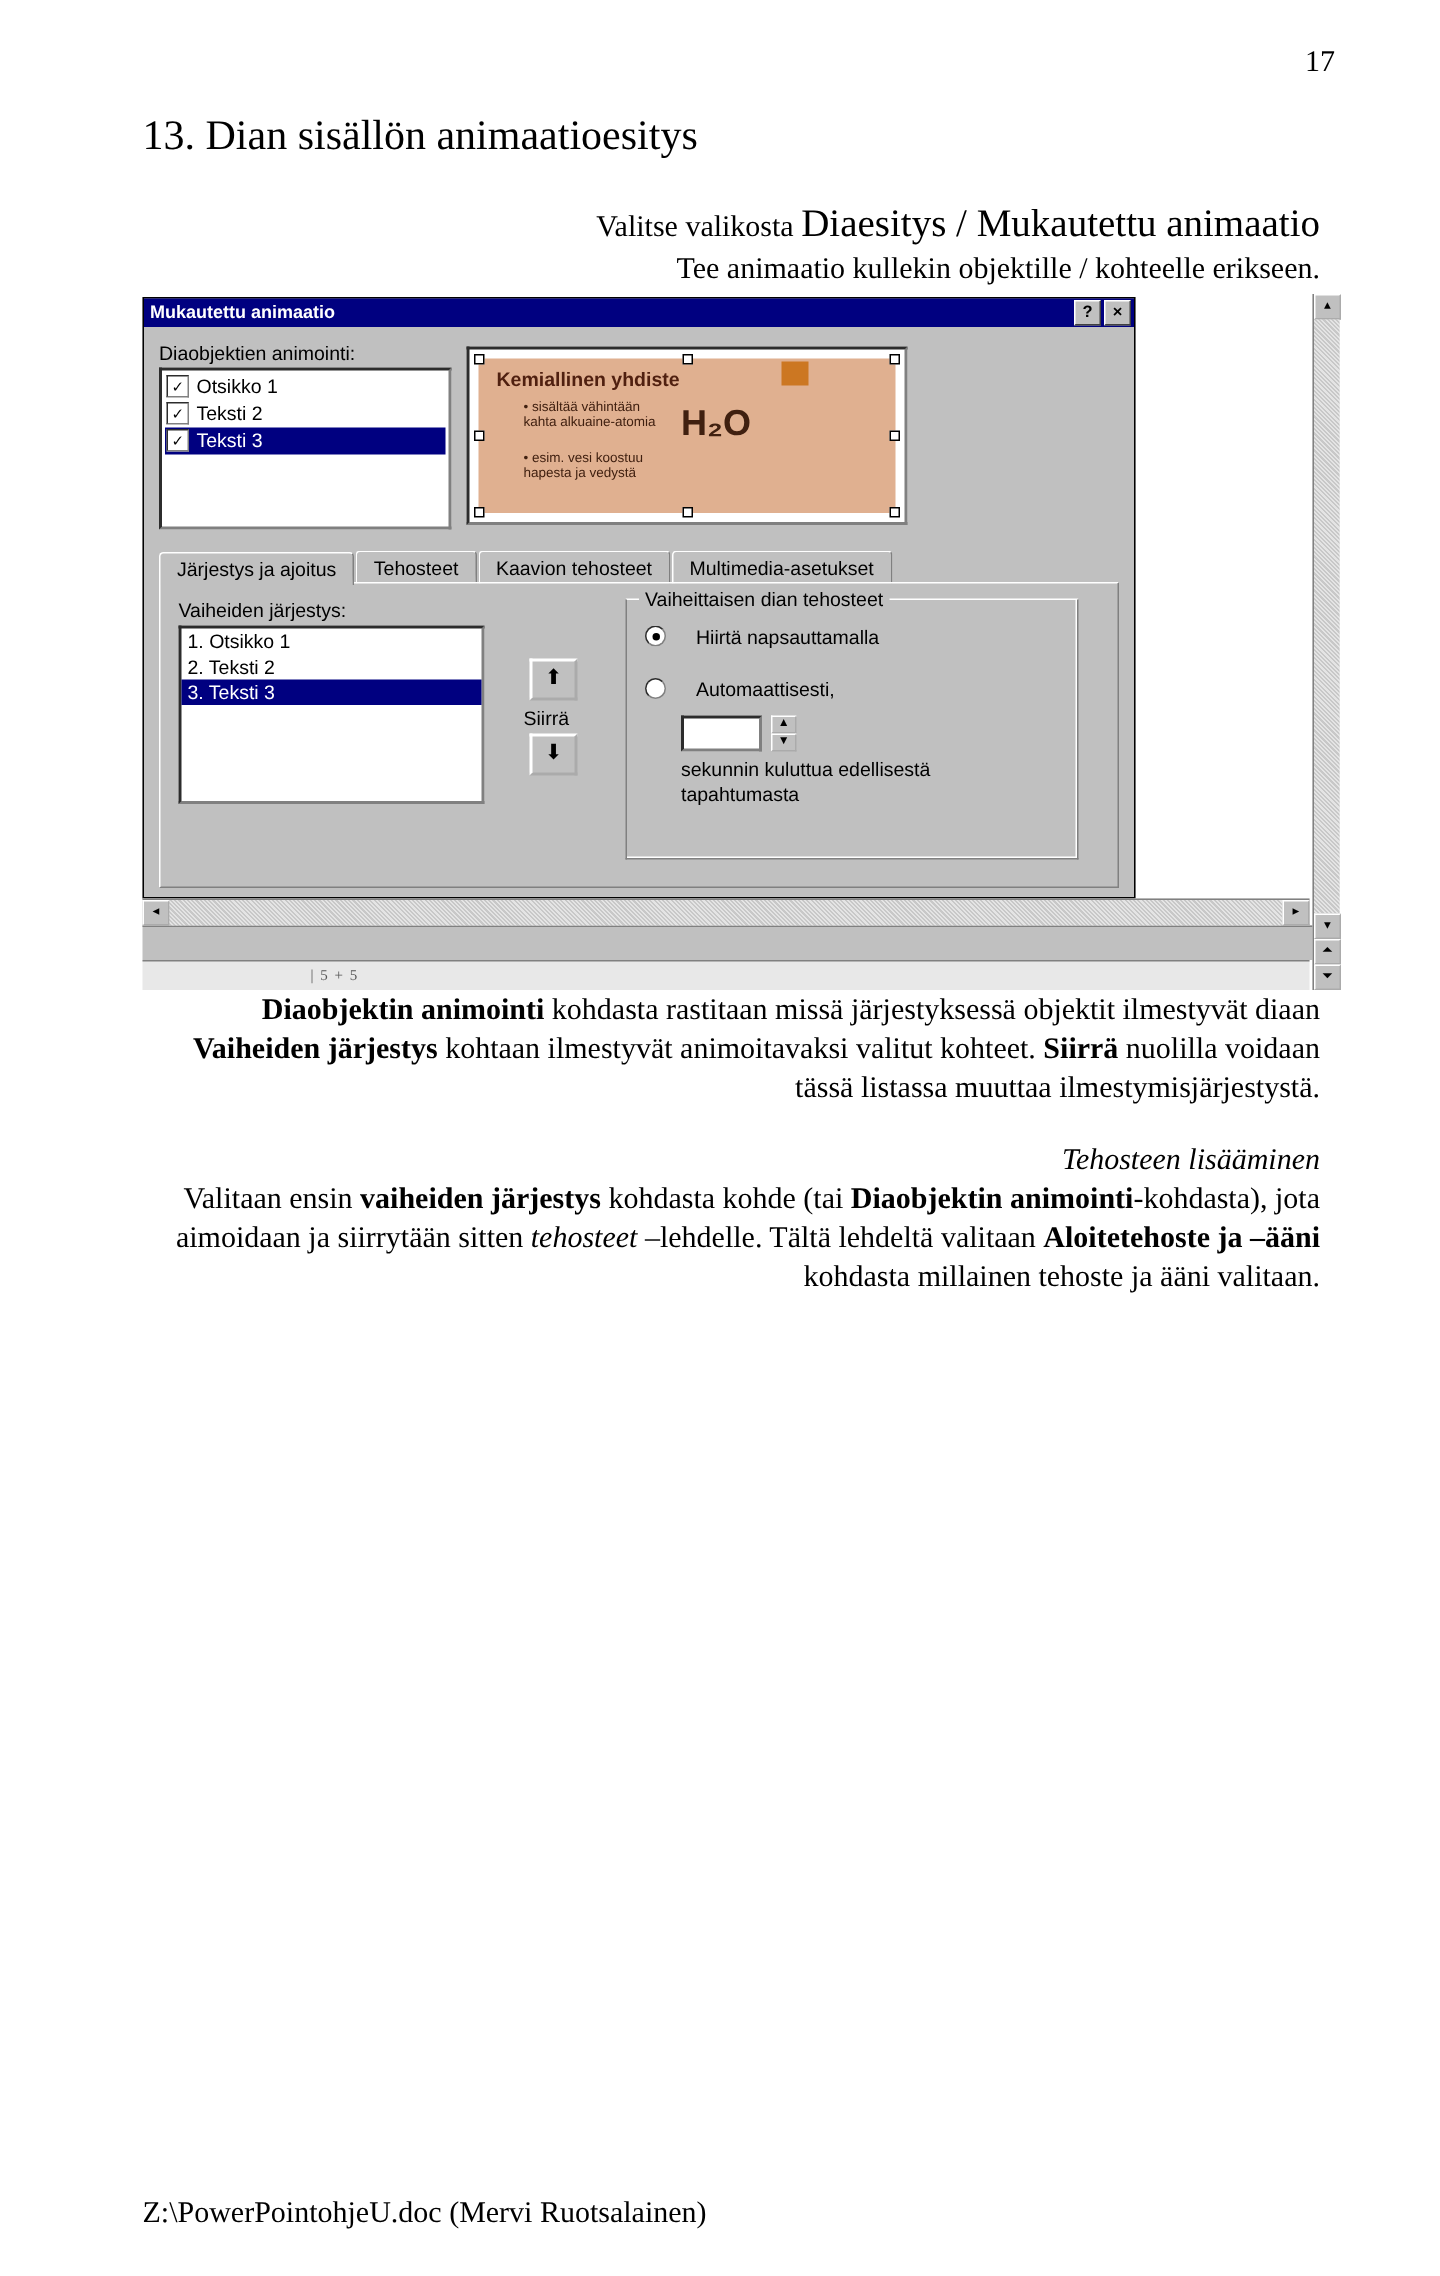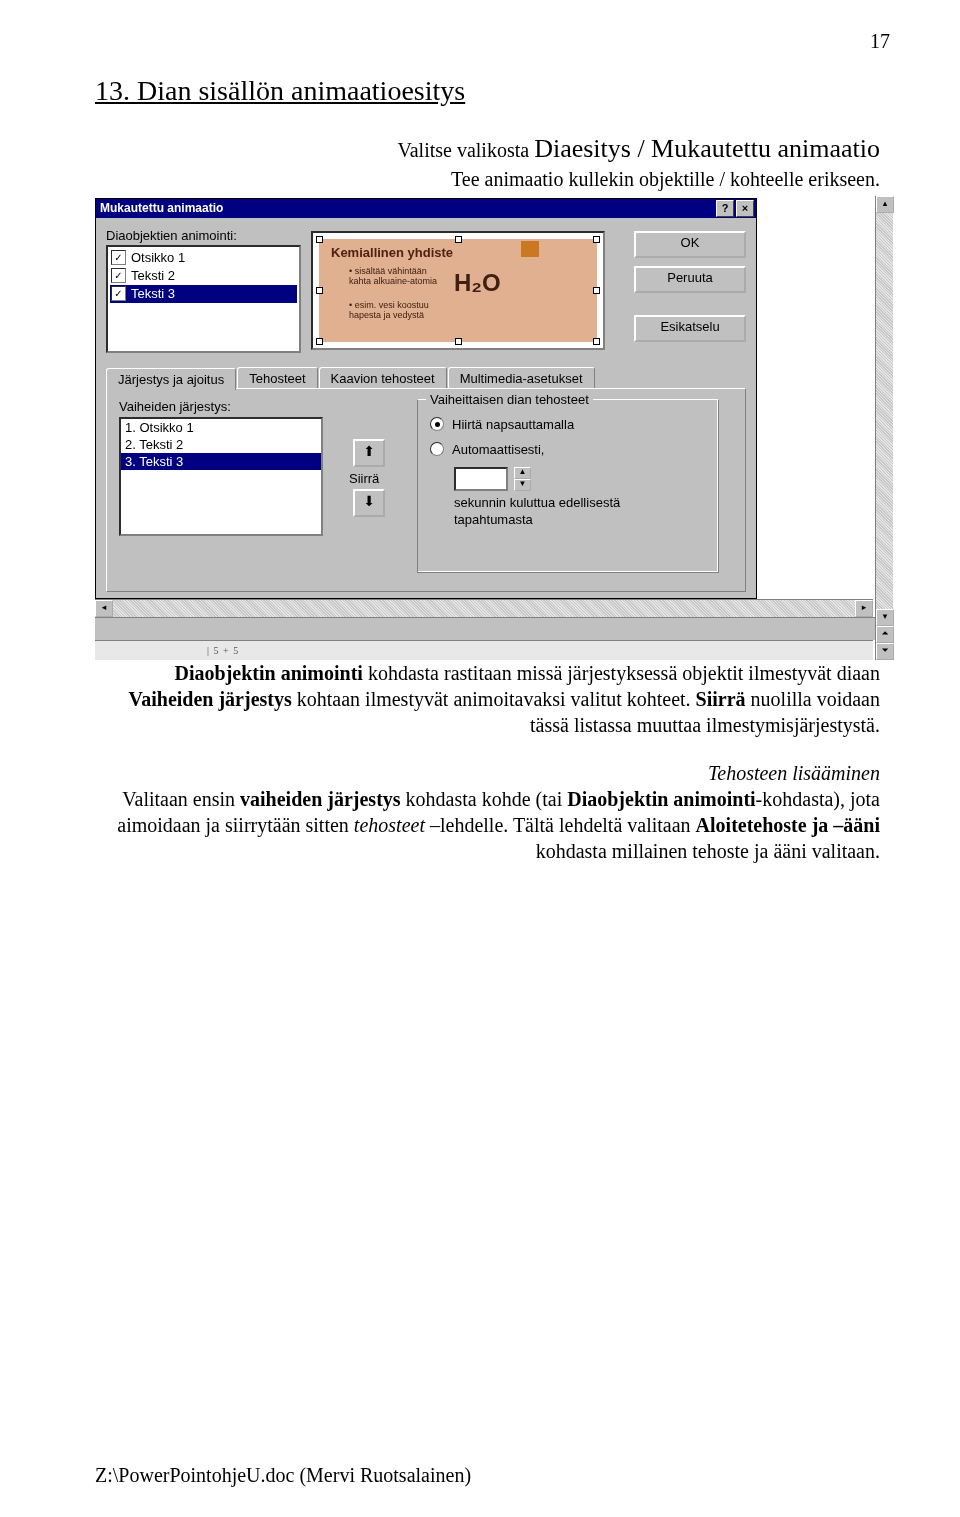--- a/index.html
+++ b/index.html
@@ -20,21 +20,20 @@
     position: absolute;
     top: 30px;
     right: 70px;
     font-size: 20px;
   }
   .heading {
     font-size: 28px;
     font-weight: normal;
     margin: 35px 0 25px;
     color: #000;
-    text-decoration: underline;
   }
   .body-text {
     font-size: 20px;
     line-height: 1.3;
     margin: 0 0 4px;
     text-align: right;
   }
   .big-inline {
     font-size: 26px;
   }
@@ -274,21 +273,21 @@
   }
   .group-title {
     position: absolute;
     top: -8px; left: 8px;
     background: #c0c0c0;
     padding: 0 4px;
   }
   .radio-row {
     display: flex;
     align-items: center;
-    gap: 8px;
+    gap: 20px;
     margin: 3px 0 3px 12px;
   }
   .radio {
     width: 12px; height: 12px;
     border-radius: 50%;
     border: 1px inset #808080;
     background:#fff;
     display:flex;align-items:center;justify-content:center;
   }
   .radio .dot { width:5px;height:5px;border-radius:50%;background:#000;}
@@ -401,26 +400,20 @@
                   <span class="hnd" style="top:-3px;right:-3px"></span>
                   <span class="hnd" style="bottom:-3px;left:-3px"></span>
                   <span class="hnd" style="bottom:-3px;right:-3px"></span>
                   <span class="hnd" style="top:-3px;left:50%;margin-left:-3px"></span>
                   <span class="hnd" style="bottom:-3px;left:50%;margin-left:-3px"></span>
                   <span class="hnd" style="top:50%;left:-3px;margin-top:-3px"></span>
                   <span class="hnd" style="top:50%;right:-3px;margin-top:-3px"></span>
                 </div>
               </div>
             </div>
-            <div class="buttons-col">
-              <div class="wbtn">OK</div>
-              <div class="wbtn">Peruuta</div>
-              <div style="height:6px"></div>
-              <div class="wbtn">Esikatselu</div>
-            </div>
           </div>
 
           <div class="tabs-row">
             <div class="tab active">Järjestys ja ajoitus</div>
             <div class="tab">Tehosteet</div>
             <div class="tab">Kaavion tehosteet</div>
             <div class="tab">Multimedia-asetukset</div>
           </div>
           <div class="tab-panel">
             <div style="margin-bottom:3px;">Vaiheiden järjestys:</div>
@@ -437,21 +430,21 @@
 
             <div class="group-box">
               <div class="group-title">Vaiheittaisen dian tehosteet</div>
               <div class="group-inner">
                 <div class="radio-row">
                   <span class="radio">
                       <span class="dot"></span>
                     </span>
                   <span>Hiirtä napsauttamalla</span>
                 </div>
-                <div class="radio-row" style="margin-top:10px;">
+                <div class="radio-row" style="margin-top:20px;">
                   <span class="radio"></span>
                   <span>Automaattisesti,</span>
                 </div>
                 <div class="sec-row">
                   <span class="sec-field"></span>
                   <span class="spin">
                     <div class="sb">▲</div>
                     <div class="sb">▼</div>
                   </span>
                 </div>

